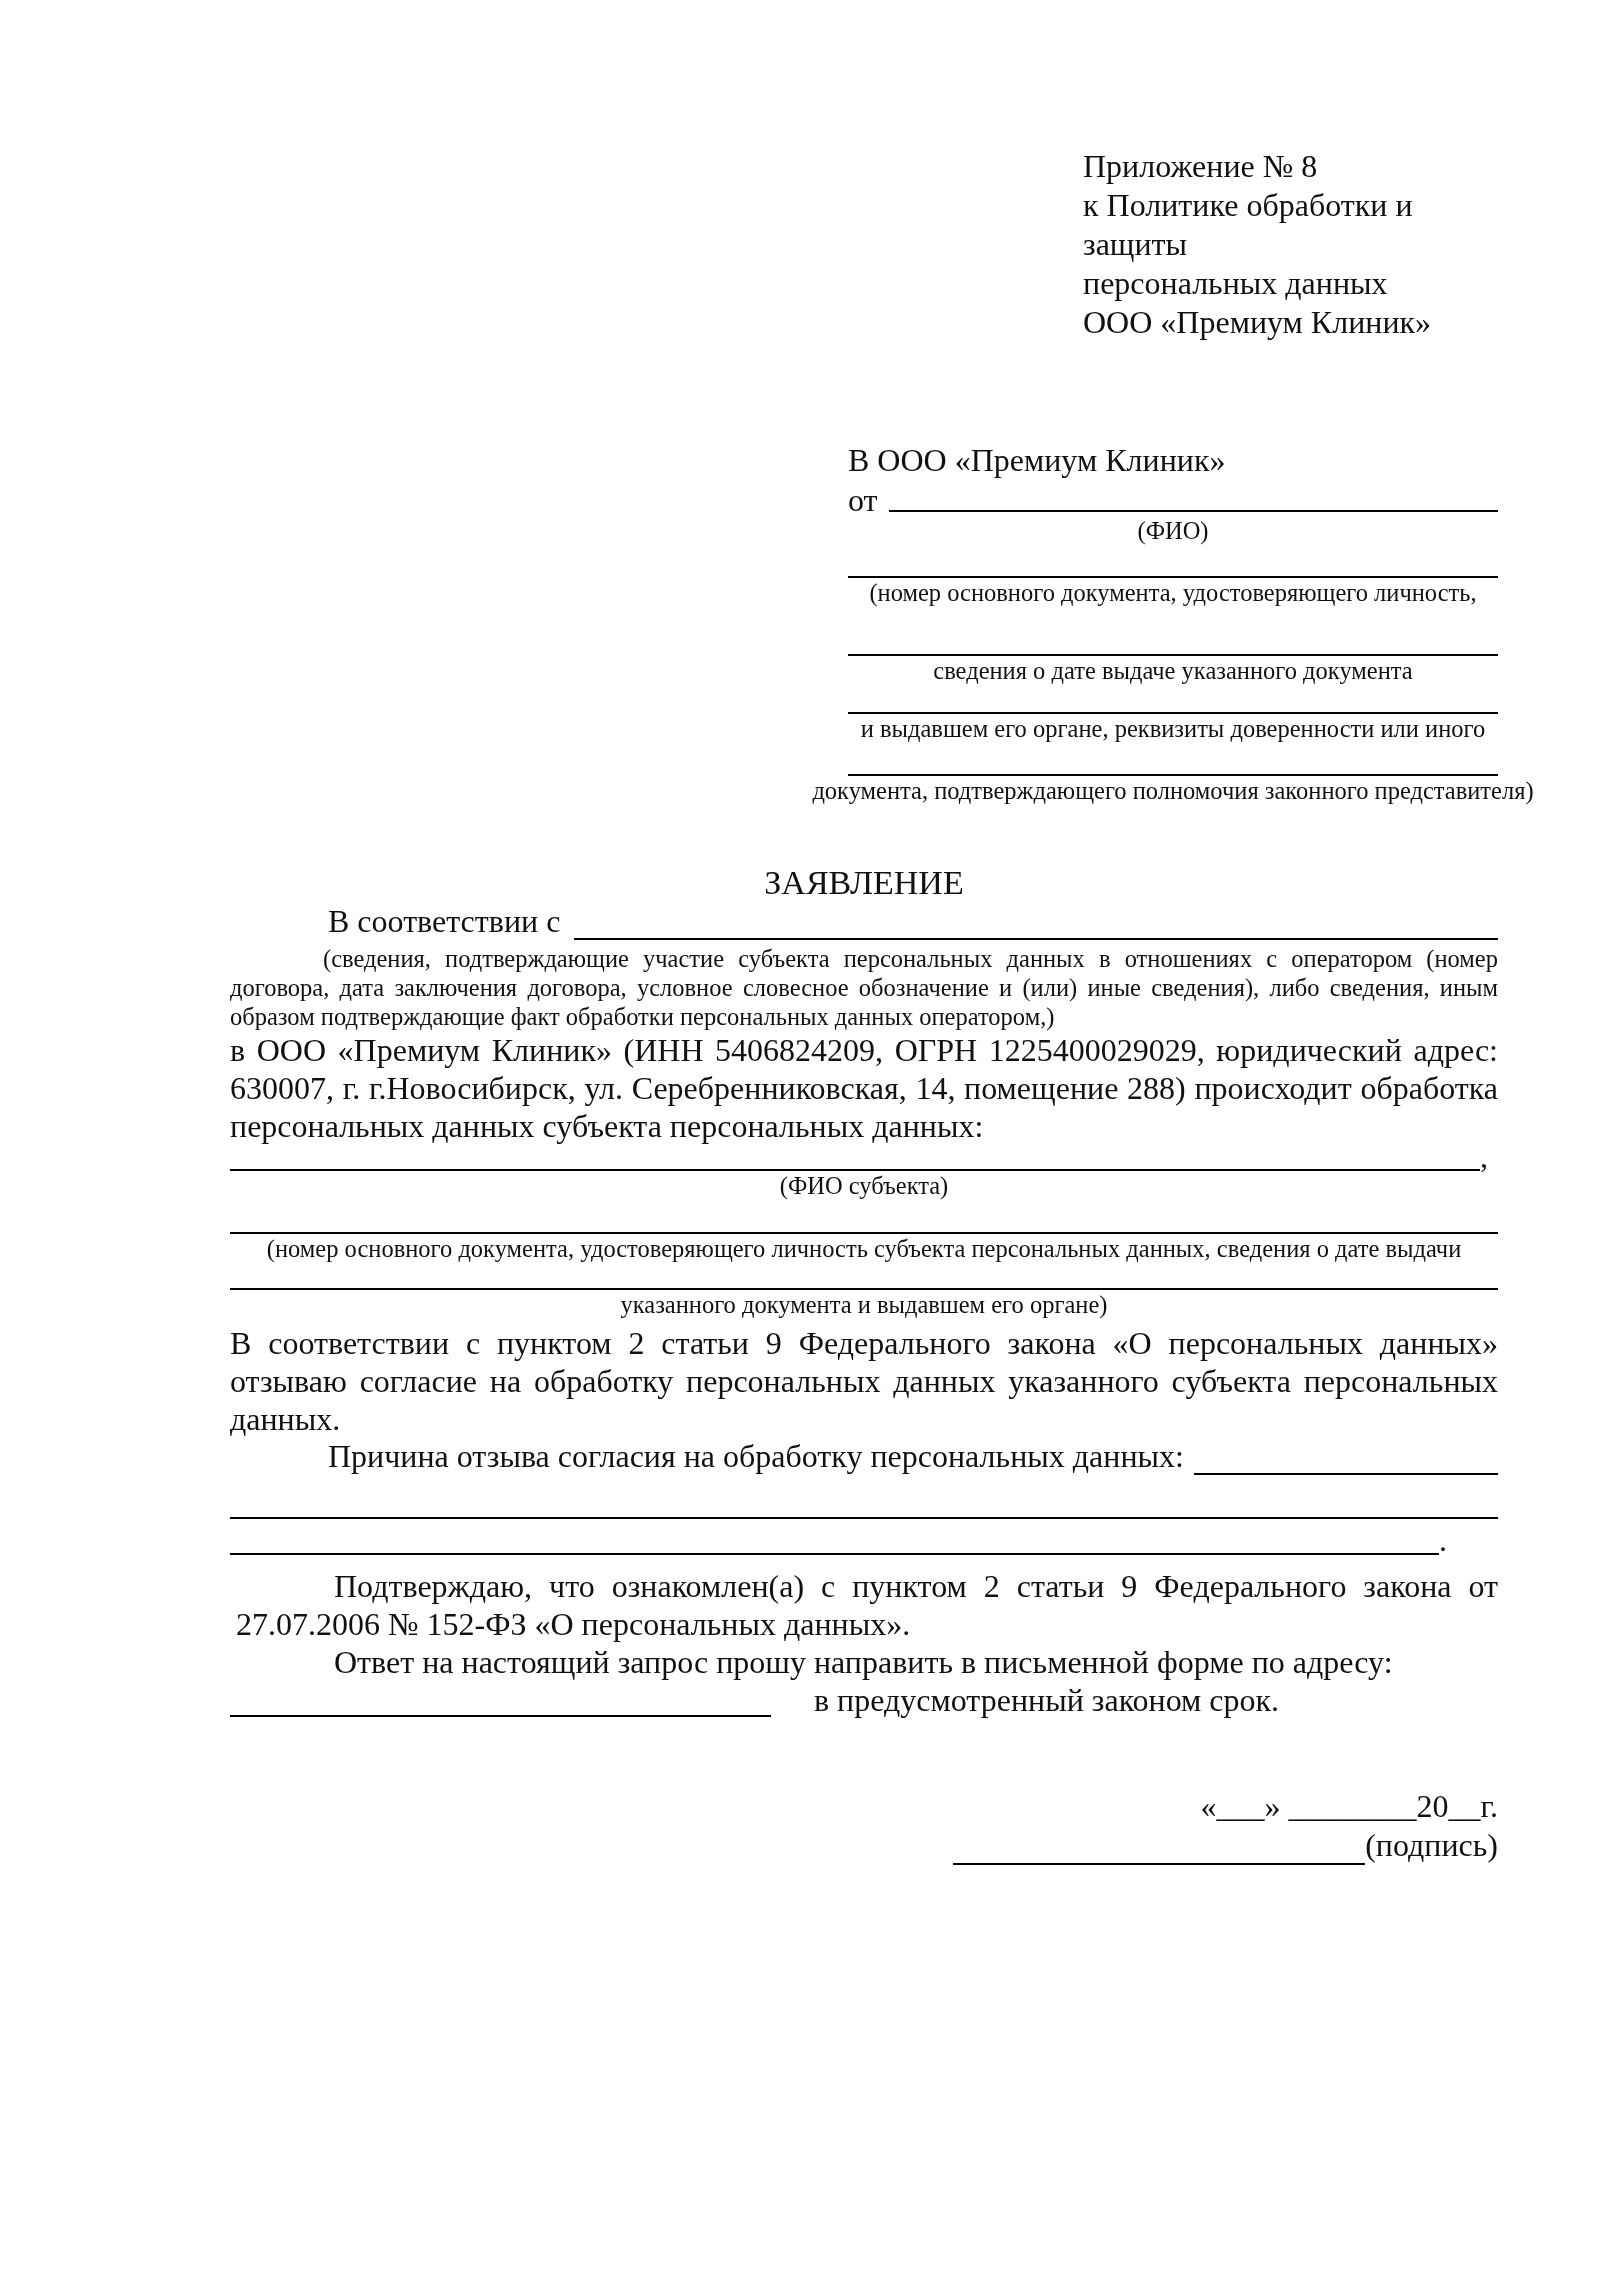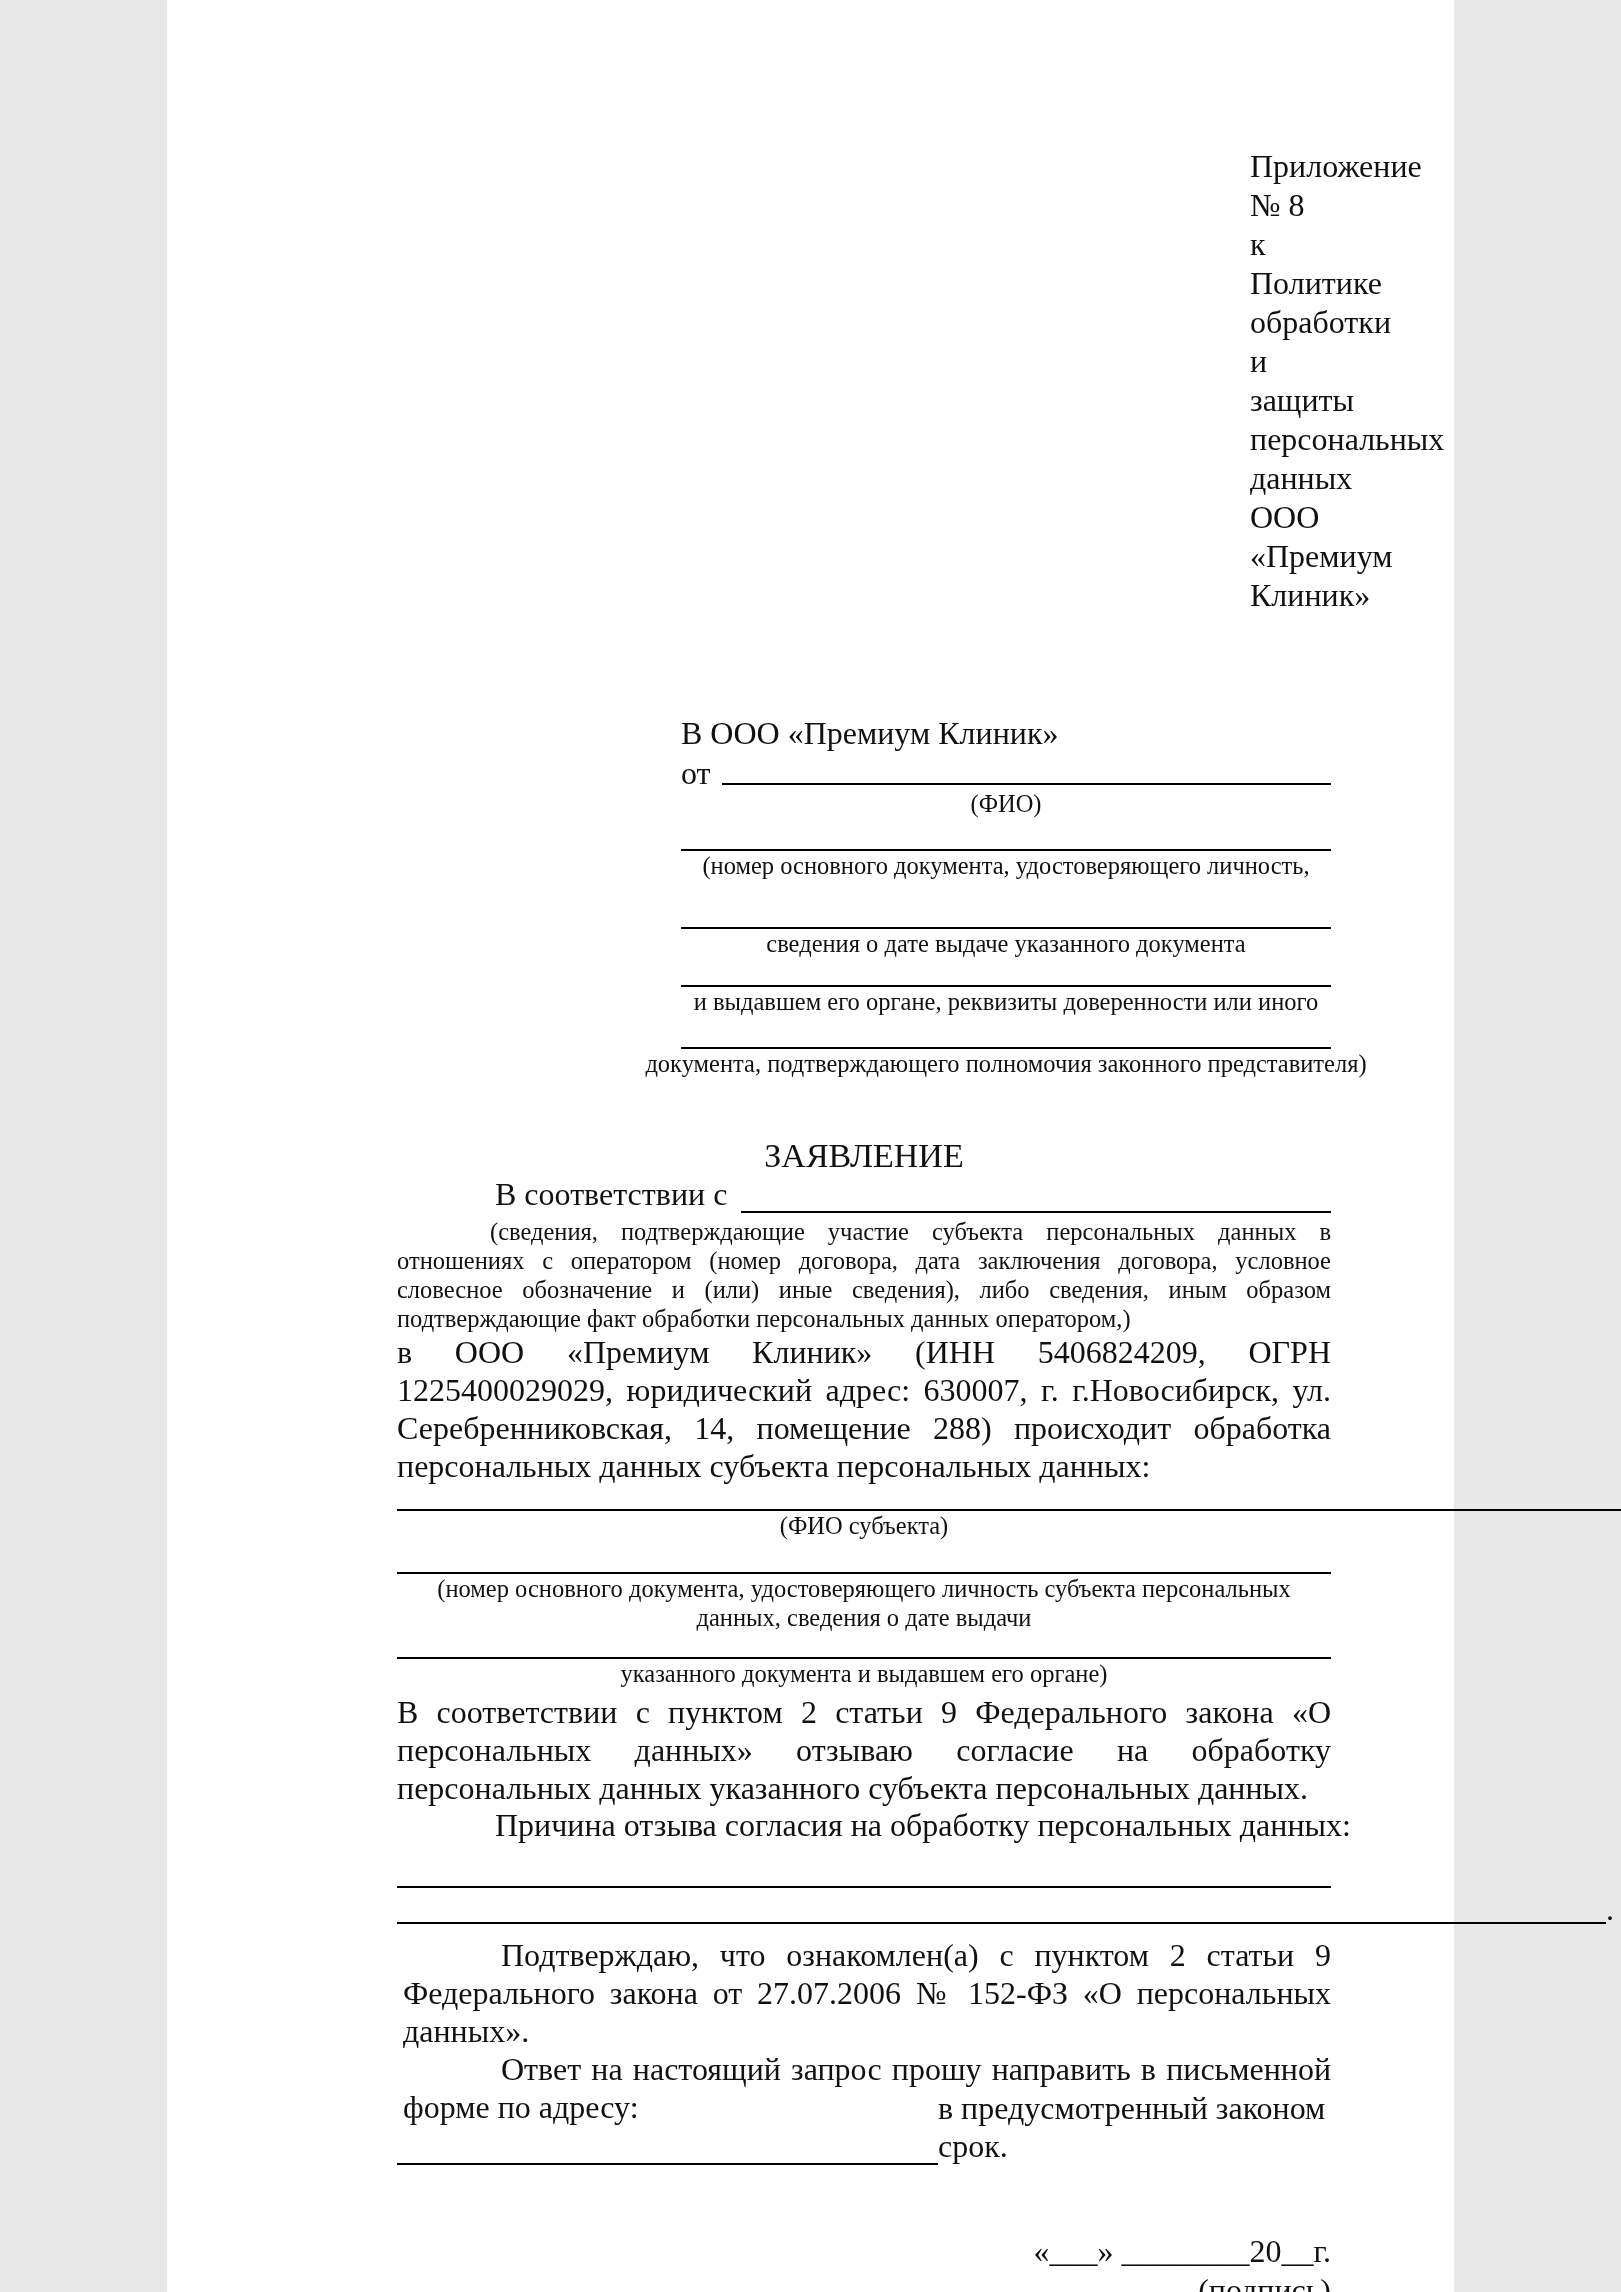--- a/index.html
+++ b/index.html
@@ -1,18 +1,18 @@
 <!DOCTYPE html>
 <html lang="ru"><head>
 <meta charset="utf-8">
 <style>
   html,body{margin:0;padding:0;background:#e8e8e8;}
   .page{
     position:relative;
-    width:1287px;height:2293px;
+    width:1621px;height:2293px;
     margin:0 auto;
     background:#ffffff;
     color:#111111;
     font-family:"Liberation Serif","DejaVu Serif",serif;
     font-size:32px;line-height:38px;
     box-sizing:border-box;
     padding:147px 123px 0 230px;
   }
   .appendix{margin-left:853px;line-height:39px;}
   .doc-title{margin-top:103px;text-align:center;font-weight:bold;font-size:37px;line-height:49px;}
@@ -28,21 +28,21 @@
   .intro-row{display:flex;height:37px;align-items:flex-end;}
   .intro-label{text-indent:98px;white-space:nowrap;margin-right:13.7px;}
   .fineprint{font-size:24.5px;line-height:29px;text-align:justify;text-indent:93px;margin-top:3.9px;}
   .para{text-align:justify;}
   .para.ind{text-indent:98px;margin-left:6px;}
   .blank-row{display:flex;align-items:flex-end;}
   .blank-row .bl{border-bottom:2px solid #000;}
   .cap-center{font-size:24.5px;line-height:29px;text-align:center;}
   .reason-row{display:flex;height:37px;align-items:flex-end;}
   .reason-label{text-indent:98px;white-space:nowrap;margin-right:9.8px;}
-  .addr-reply-row{display:flex;height:39px;align-items:flex-end;}
+  .addr-reply-row{display:flex;height:39px;align-items:center;gap:43px;}
   .addr-reply-line{width:541px;border-bottom:2px solid #000;height:31px;flex:0 0 auto;}
   .sign-row{display:flex;justify-content:space-between;align-items:flex-end;margin-top:67px;line-height:39px;flex-direction:column;}
   .sig-group{display:flex;align-items:flex-end;}
   .sig-line{width:412px;border-bottom:2px solid #000;height:31px;}
   .comma,.period{line-height:29px;}
 </style>
 </head>
 <body>
 
 <div class="page">

